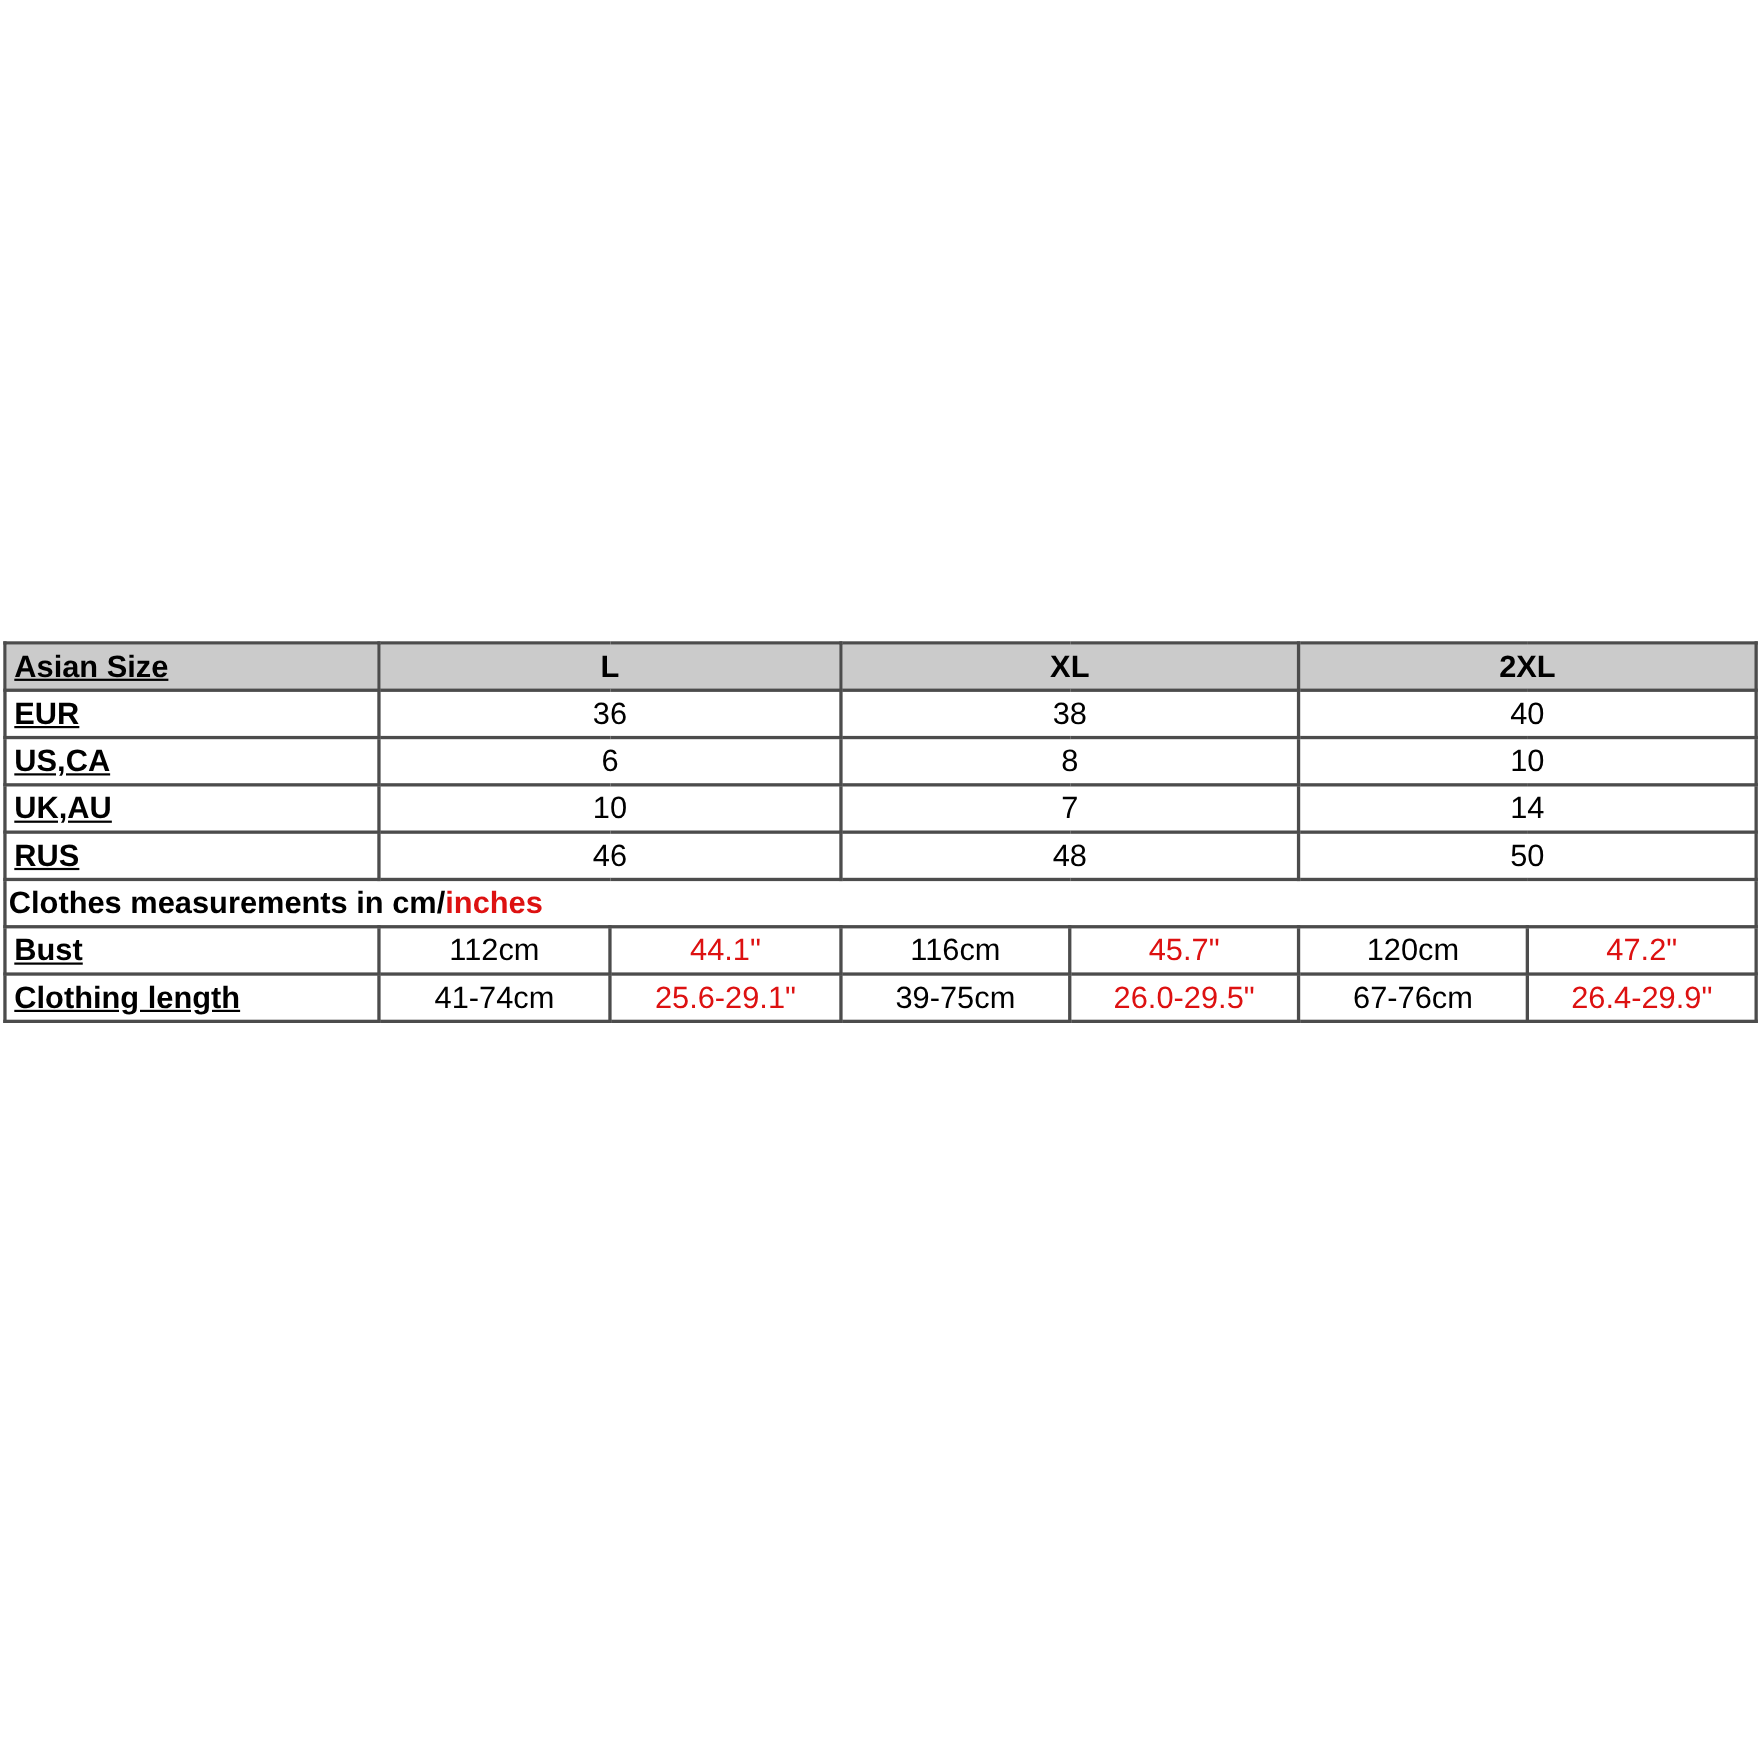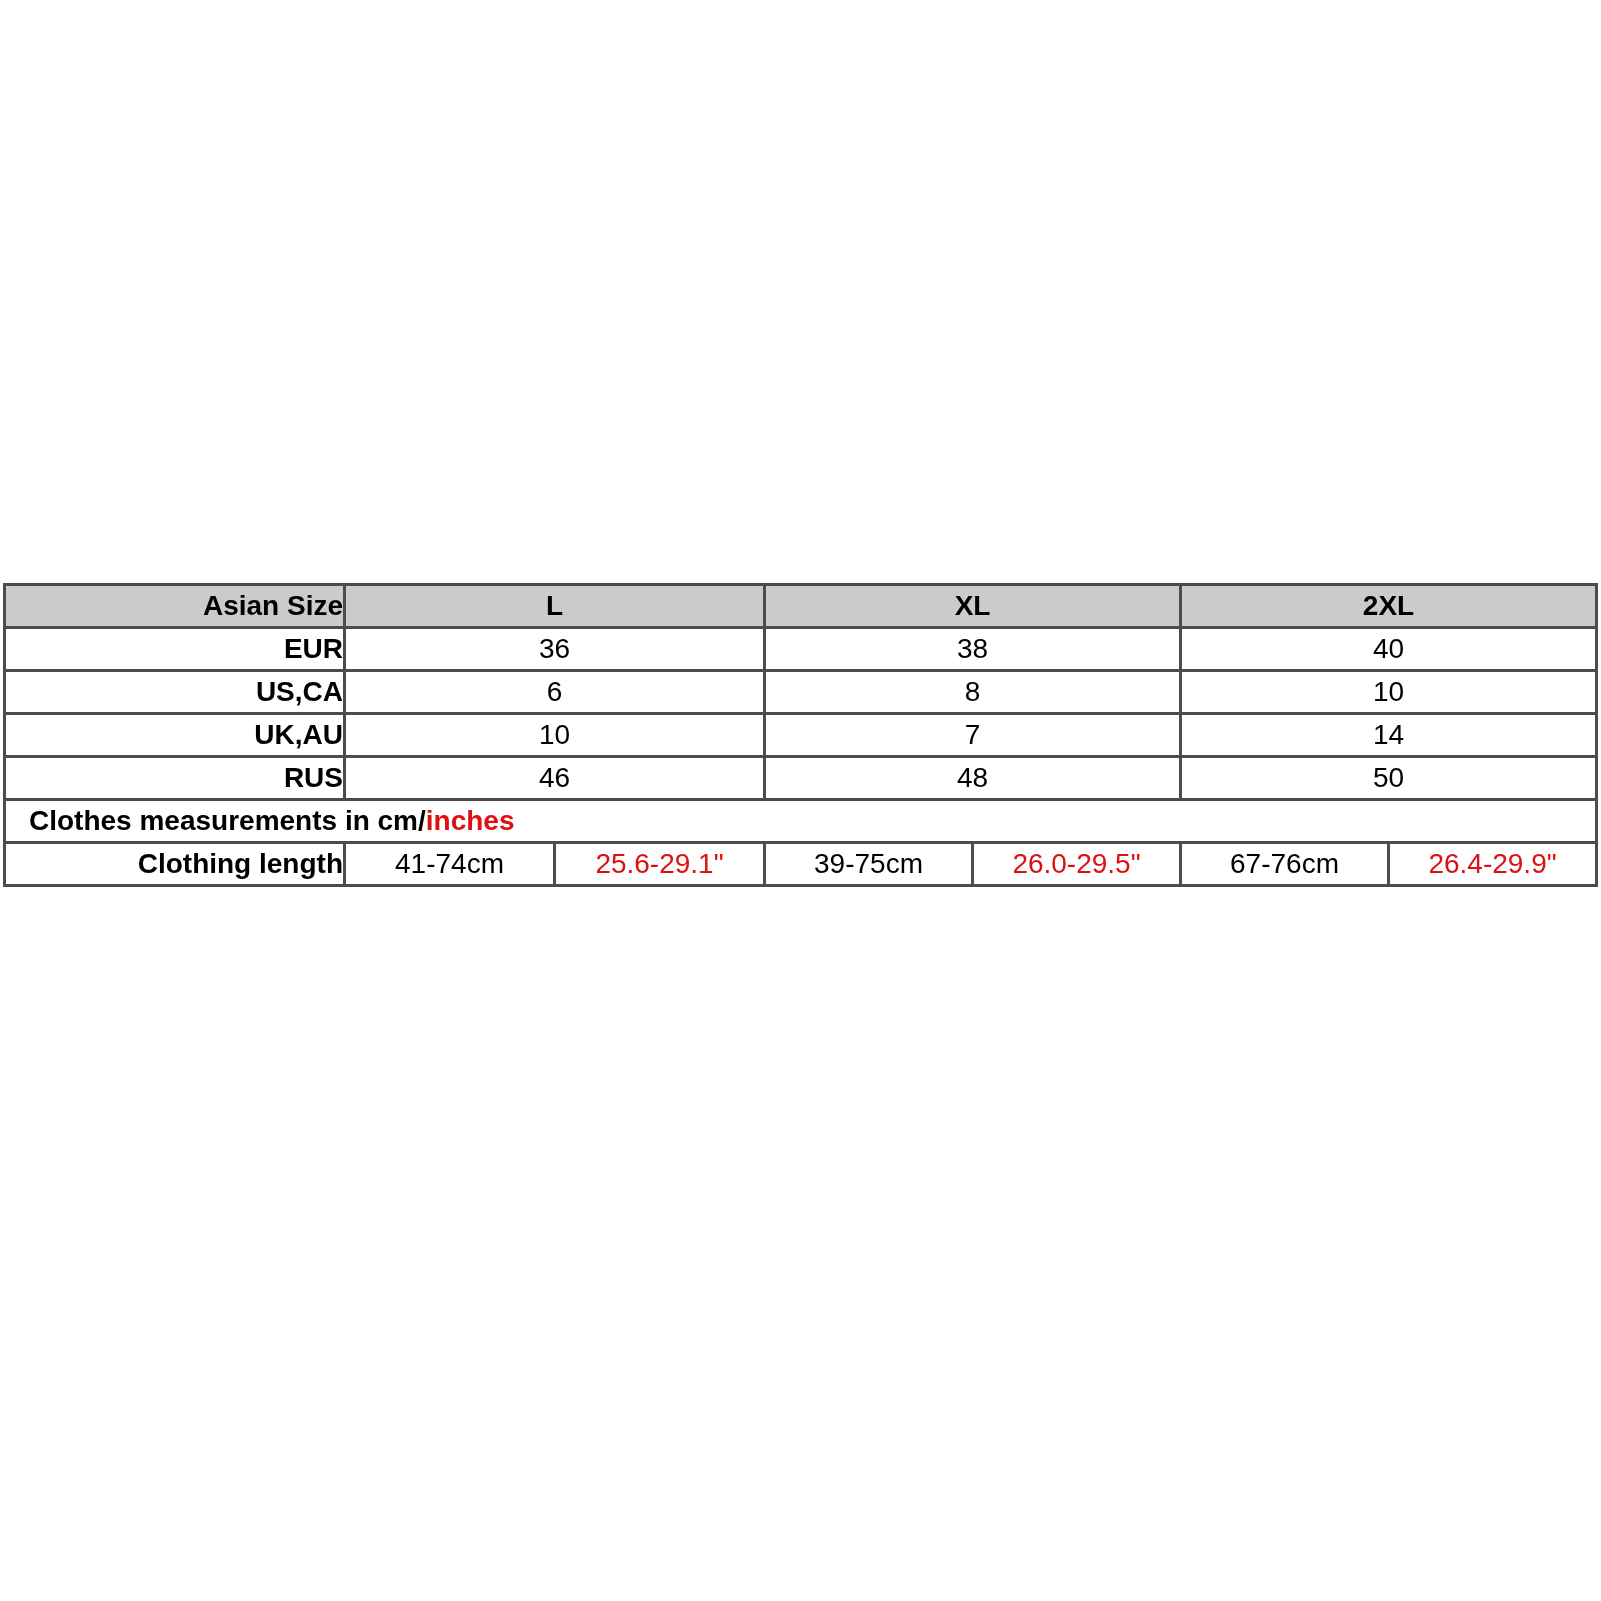--- a/index.html
+++ b/index.html
@@ -34,35 +34,36 @@
     border: 3px solid #4c4c4c;
     height: 40px;
     padding: 0;
     text-align: center;
     vertical-align: middle;
     font-weight: 400;
     overflow: hidden;
     white-space: nowrap;
   }
   table.size-chart .lbl {
-    text-align: right;
+    text-align: left;
     font-weight: 700;
     padding-left: 7px;
+    text-decoration: underline;
   }
   table.size-chart tr.hdr td {
     background: #cbcbcb;
     font-weight: 700;
   }
   table.size-chart td.inch {
     color: #dd1111;
   }
   table.size-chart tr.section-title td {
     text-align: left;
     font-weight: 700;
-    padding-left: 23px;
+    padding-left: 2px;
   }
   table.size-chart tr.section-title .red-part {
     color: #dd1111;
   }
 </style>
 </head>
 <body>
 
 <div class="canvas">
   <div class="size-chart-wrap">
@@ -111,20 +112,29 @@
         <td colspan="2">46</td>
         <td colspan="2">48</td>
         <td colspan="2">50</td>
       </tr>
 
       <tr class="section-title">
         <td colspan="7"><span class="black-part">Clothes measurements in cm/</span><span class="red-part">inches</span></td>
       </tr>
 
 
+      <tr>
+        <td class="lbl">Bust</td>
+        <td>112cm</td>
+        <td class="inch">44.1"</td>
+        <td>116cm</td>
+        <td class="inch">45.7"</td>
+        <td>120cm</td>
+        <td class="inch">47.2"</td>
+      </tr>
 
 
       <tr>
         <td class="lbl">Clothing length</td>
         <td>41-74cm</td>
         <td class="inch">25.6-29.1"</td>
         <td>39-75cm</td>
         <td class="inch">26.0-29.5"</td>
         <td>67-76cm</td>
         <td class="inch">26.4-29.9"</td>

